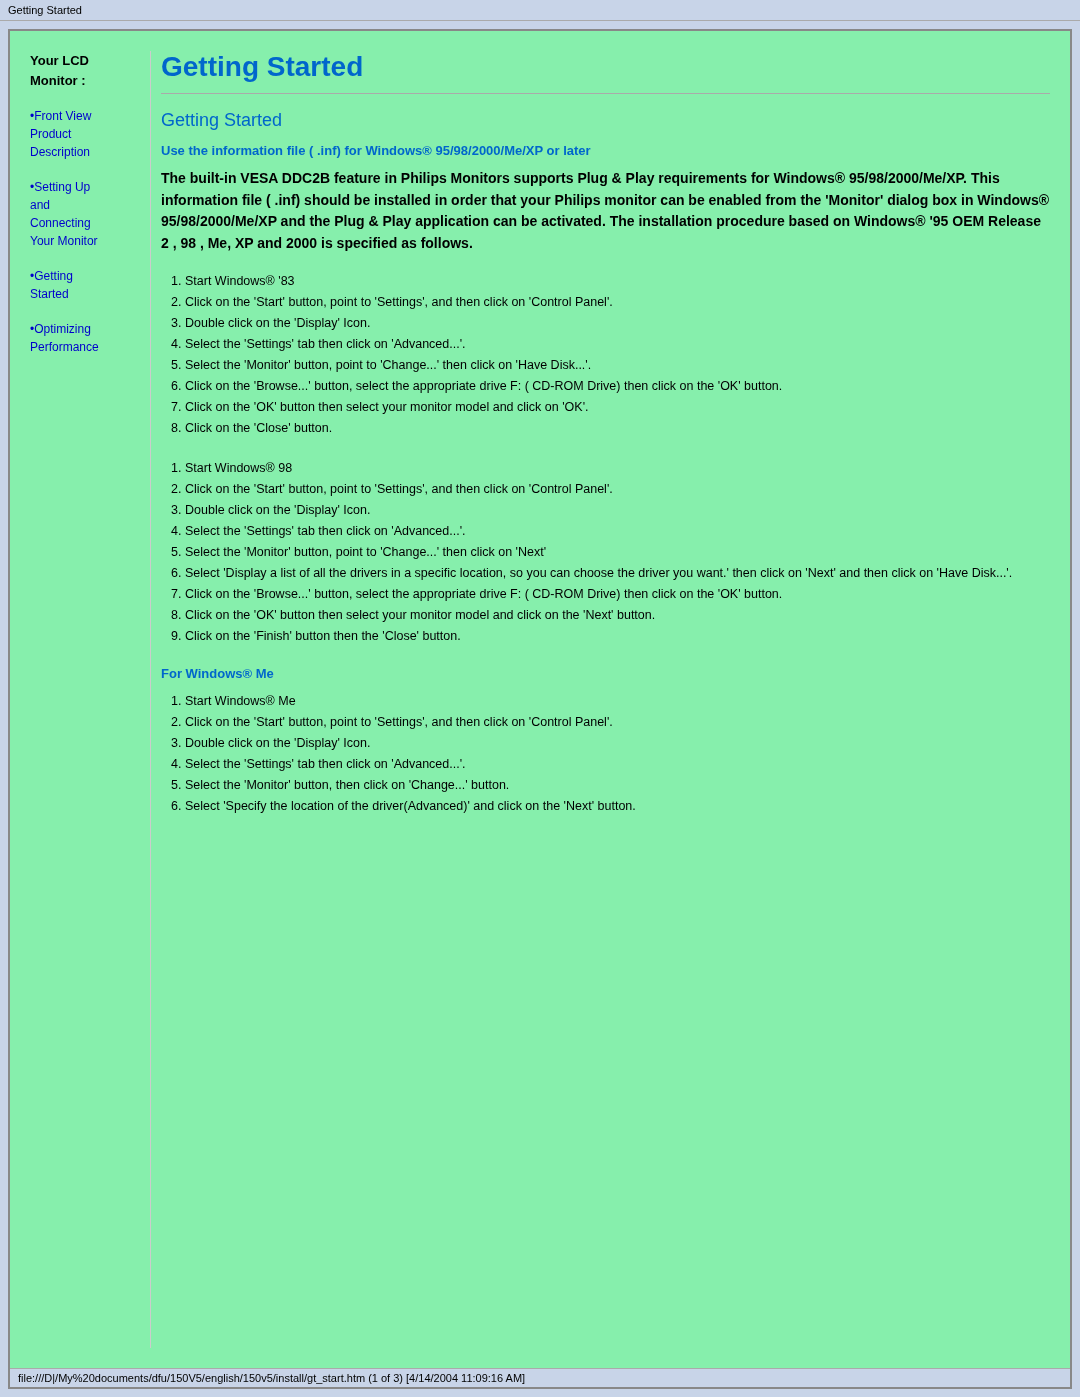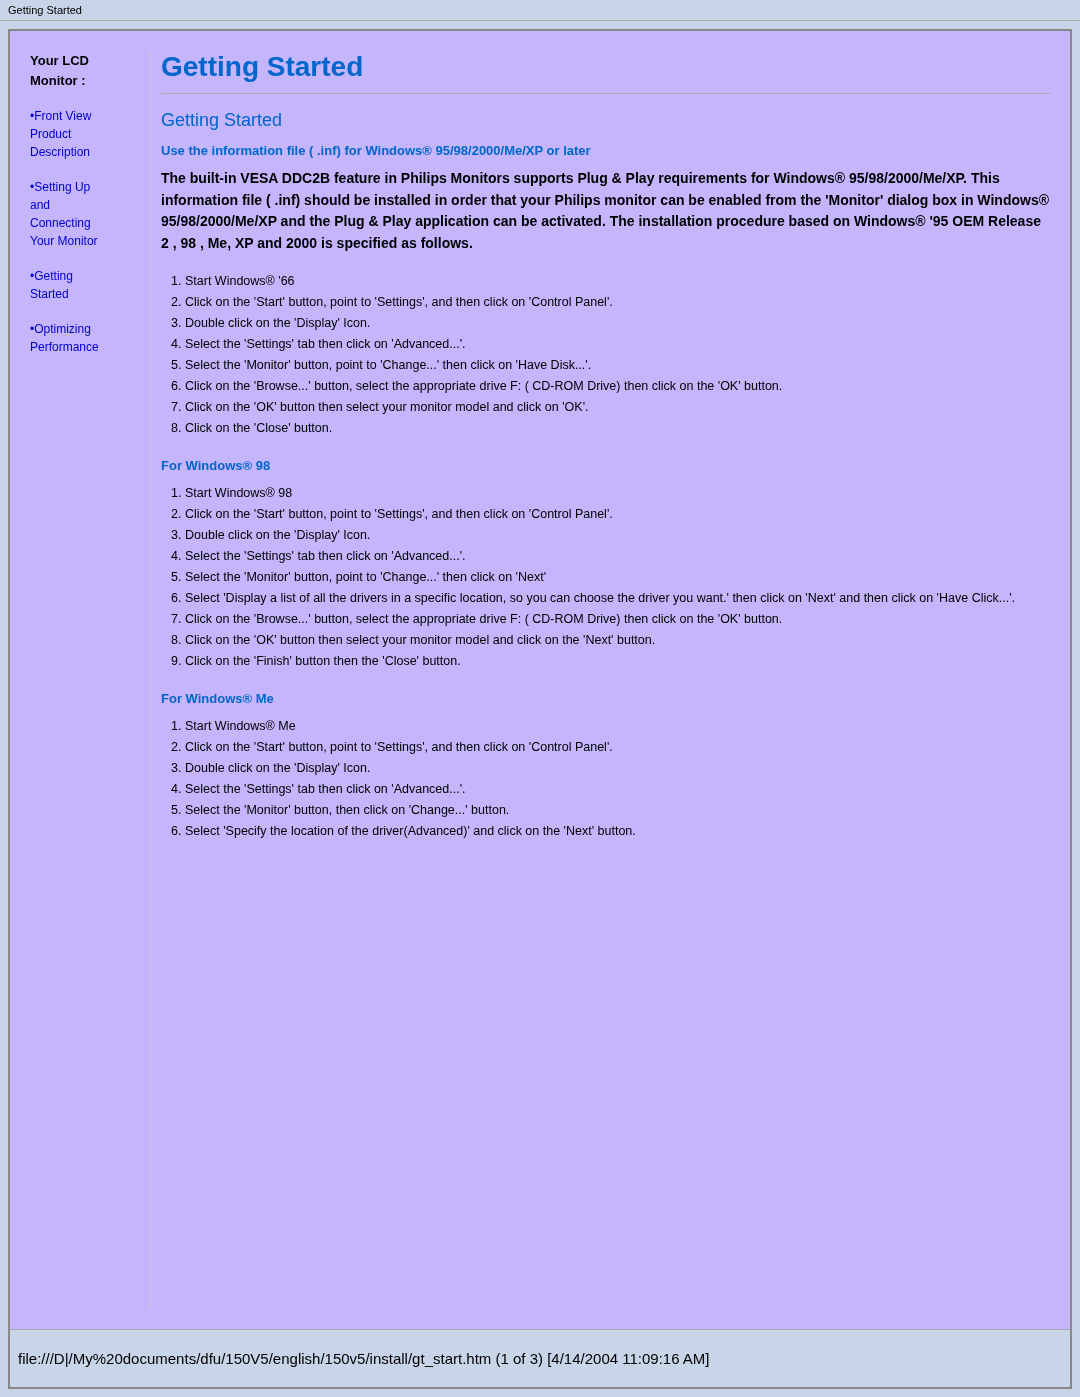--- a/index.html
+++ b/index.html
@@ -20,21 +20,21 @@
       padding: 4px 8px;
       font-size: 11px;
       color: #000;
       border-bottom: 1px solid #aaa;
     }
 
     .browser-window {
       margin: 8px;
       flex: 1;
       border: 2px solid #888;
-      background: #c4b5fd;
+      background: #86efac;
       display: flex;
       flex-direction: column;
     }
 
     .page-content {
       display: flex;
       flex: 1;
       padding: 20px;
       gap: 0;
     }
@@ -122,22 +122,22 @@
     ol li {
       font-size: 12.5px;
       line-height: 1.6;
       color: #000;
       margin-bottom: 1px;
     }
 
     .status-bar {
       background: #c8d4e8;
       border-top: 1px solid #aaa;
-      padding: 20px 8px;
-      font-size: 15px;
+      padding: 3px 8px;
+      font-size: 11px;
       color: #000;
     }
   </style>
 </head>
 <body>
 
 <div class="title-bar">
   <span>Getting Started</span>
 </div>
 
@@ -164,40 +164,37 @@
       <h1 class="page-title">Getting Started</h1>
       <hr class="divider">
 
       <h2 class="section-title">Getting Started</h2>
 
       <p class="subtitle">Use the information file ( .inf) for Windows® 95/98/2000/Me/XP or later</p>
 
       <p class="body-text">The built-in VESA DDC2B feature in Philips Monitors supports Plug &amp; Play requirements for Windows® 95/98/2000/Me/XP. This information file ( .inf) should be installed in order that your Philips monitor can be enabled from the 'Monitor' dialog box in Windows® 95/98/2000/Me/XP and the Plug &amp; Play application can be activated. The installation procedure based on Windows® '95 OEM Release 2 , 98 , Me, XP and 2000 is specified as follows.</p>
 
       <ol>
-        <li>Start Windows® '66</li>
+        <li>Start Windows® '83</li>
         <li>Click on the 'Start' button, point to 'Settings', and then click on 'Control Panel'.</li>
         <li>Double click on the 'Display' Icon.</li>
         <li>Select the 'Settings' tab then click on 'Advanced...'.</li>
         <li>Select the 'Monitor' button, point to 'Change...' then click on 'Have Disk...'.</li>
         <li>Click on the 'Browse...' button, select the appropriate drive F: ( CD-ROM Drive) then click on the 'OK' button.</li>
         <li>Click on the 'OK' button then select your monitor model and click on 'OK'.</li>
         <li>Click on the 'Close' button.</li>
       </ol>
 
-      <p class="subsection-title">
-        <span>For Windows® 98</span>
-      </p>
       <ol>
         <li>Start Windows® 98</li>
         <li>Click on the 'Start' button, point to 'Settings', and then click on 'Control Panel'.</li>
         <li>Double click on the 'Display' Icon.</li>
         <li>Select the 'Settings' tab then click on 'Advanced...'.</li>
         <li>Select the 'Monitor' button, point to 'Change...' then click on 'Next'</li>
-        <li>Select 'Display a list of all the drivers in a specific location, so you can choose the driver you want.' then click on 'Next' and then click on 'Have Click...'.</li>
+        <li>Select 'Display a list of all the drivers in a specific location, so you can choose the driver you want.' then click on 'Next' and then click on 'Have Disk...'.</li>
         <li>Click on the 'Browse...' button, select the appropriate drive F: ( CD-ROM Drive) then click on the 'OK' button.</li>
         <li>Click on the 'OK' button then select your monitor model and click on the 'Next' button.</li>
         <li>Click on the 'Finish' button then the 'Close' button.</li>
       </ol>
 
       <p class="subsection-title">
         <span>For Windows® Me</span>
       </p>
       <ol>
         <li>Start Windows® Me</li>

